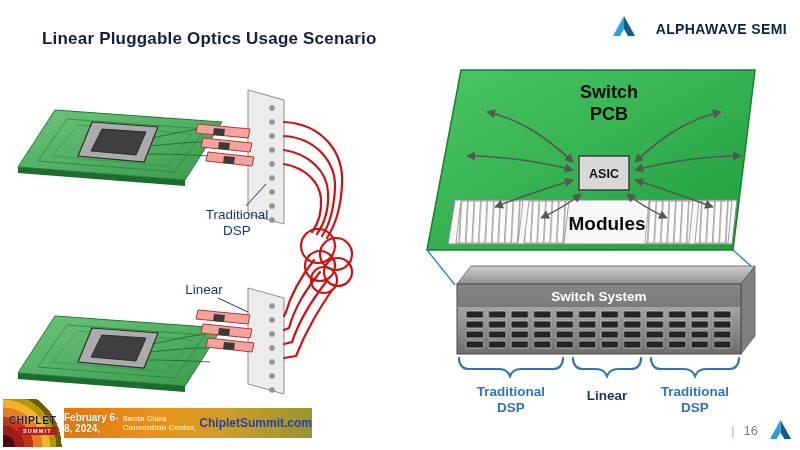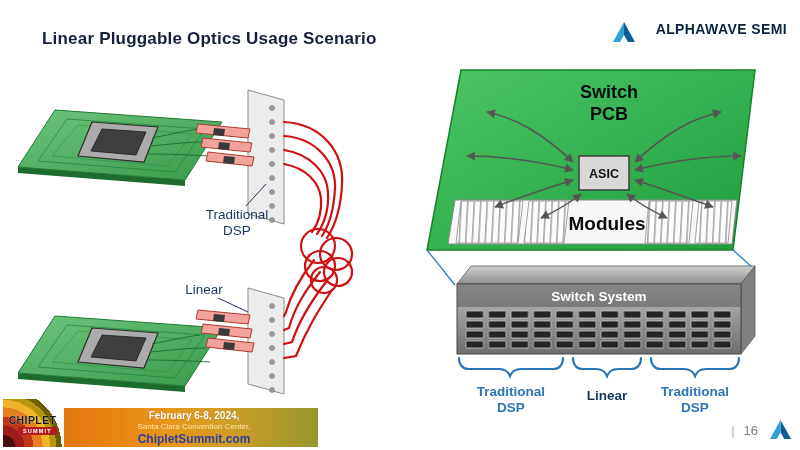--- a/index.html
+++ b/index.html
@@ -1,38 +1,38 @@
 <!DOCTYPE html>
 <html><head>
 <meta charset="utf-8">
 <style>
   html,body { margin:0; padding:0; }
   body { width:800px; height:450px; background:#fff; font-family:"Liberation Sans",sans-serif; }
   .slide { position:relative; width:800px; height:450px; background:#ffffff; overflow:hidden; }
 
   .slide-title { position:absolute; left:42px; top:18px; font-size:17px; font-weight:bold; color:#141f3c; letter-spacing:0.2px; }
 
-  .brand { position:absolute; right:13px; top:21px; display:flex; align-items:flex-start; gap:20px; }
+  .brand { position:absolute; right:13px; top:15px; display:flex; align-items:flex-end; gap:20px; }
   .brand-text { font-size:14px; font-weight:bold; color:#0c2340; letter-spacing:0.4px; }
 
   .diagram { position:absolute; }
   .left-diagram { left:0; top:72px; }
   .right-diagram { left:403px; top:58px; }
   svg text { font-family:"Liberation Sans",sans-serif; }
 
   .chiplet-logo { position:absolute; left:3px; top:399px; width:59px; height:48px; overflow:hidden; background:#a16207; }
   .chiplet-arcs { position:absolute; left:0; top:0; width:100%; height:100%;
      background: radial-gradient(circle at 0% 100%, #4a0d0d 0 16%, #9e1b1b 16% 28%, #c23616 28% 40%, #e67e22 40% 52%, #f0b429 52% 62%, #b7950b 62% 70%, #6e5c07 70% 77%, #ffffff 77%); }
   .chiplet-word { position:absolute; left:0; width:100%; top:15px; text-align:center; font-size:10.5px; font-weight:bold; color:#141414; letter-spacing:0.4px; text-shadow:0 0 1px #fff; }
   .chiplet-summit { position:absolute; left:15px; top:28px; background:#b71c1c; color:#fff; font-size:5.5px; font-weight:bold; letter-spacing:1.2px; padding:1px 5px; }
 
-  .event-banner { position:absolute; left:64px; top:408px; width:248px; height:39px; display:flex; flex-direction:column; align-items:center; justify-content:center; gap:1px;
-     background:linear-gradient(90deg,#e4760e,#e8951a 40%,#cf9d26 65%,#96962f 100%);padding-left:6px; }
+  .event-banner { position:absolute; left:64px; top:408px; width:248px; height:30px; display:flex; flex-direction:row; align-items:center; justify-content:center; gap:1px;
+     background:linear-gradient(90deg,#e4760e,#e8951a 40%,#cf9d26 65%,#96962f 100%); }
   .event-date { font-size:10px; font-weight:bold; color:#ffffff; text-shadow:0 0 1px rgba(60,40,0,.5); }
-  .event-venue { font-size:8px; font-weight:normal; color:#ffe3ae; }
+  .event-venue { font-size:8px; font-weight:bold; color:#ffe3ae; }
   .event-site { font-size:12px; font-weight:bold; color:#2b3f9e; }
 
   .copyright { position:absolute; left:314px; top:425px; font-size:10px; color:#8f8f8f; }
   .page-info { position:absolute; right:42px; top:423px; font-size:13px; color:#7f7f7f; }
   .page-info .sep { color:#9db7d8; margin-right:9px; }
   .mini-logo { position:absolute; right:8px; top:417px; }
 </style>
 </head>
 <body>
 

